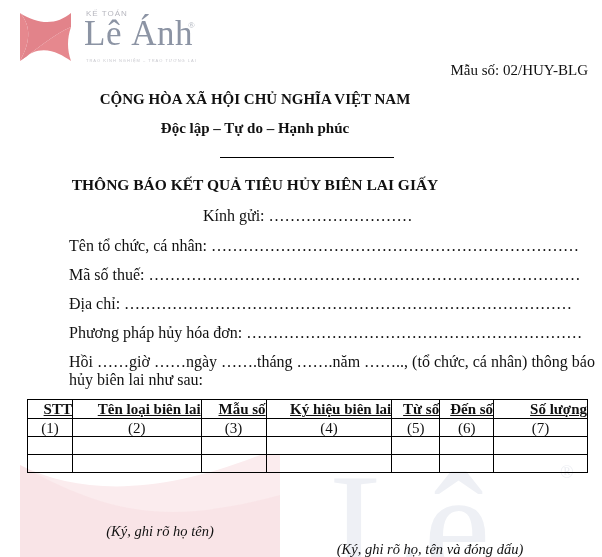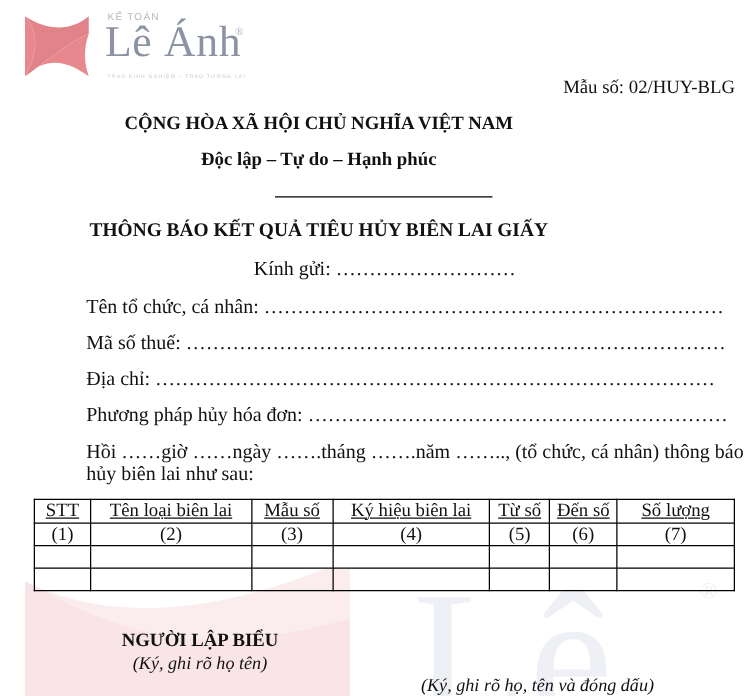--- a/index.html
+++ b/index.html
@@ -14,21 +14,21 @@
   .center { left:0; width:510px; text-align:center; }
   .nation { top:91px; font-weight:bold; font-size:15px; }
   .motto { top:120px; font-weight:bold; font-size:15px; }
   .rule { left:220px; top:157px; width:174px; border-top:1.2px solid #000; }
   .title { top:176px; font-weight:bold; font-size:15.5px; }
   .line { font-size:16px; white-space:nowrap; }
   .wm { left:330px; top:440px; font-size:150px; color:#eef0f5; letter-spacing:2px; z-index:0; }
   .wm-red { left:20px; top:455px; width:260px; height:102px; z-index:0; }
   table.t { position:absolute; left:27px; top:399px; width:561px; border-collapse:collapse; z-index:2; font-size:15px; }
   table.t td { border:1px solid #000; text-align:center; padding:0; height:17px; line-height:16px; }
-  table.t tr.h td { font-weight:normal; height:18px; text-decoration:underline; text-decoration-thickness:1px; }
+  table.t tr.h td { font-weight:bold; height:18px; text-decoration:underline; text-decoration-thickness:1px;text-align:right; }
   .sig { text-align:center; z-index:2; }
   .sig b { font-size:15px; }
   .it { font-style:italic; font-size:14.5px; }
 </style>
 </head>
 <body>
 
 <svg class="abs wm-red" viewBox="0 0 260 102">
   <path d="M0,10 C60,40 140,40 240,0 L260,0 L260,102 L0,102 Z" fill="#fbecee"></path>
   <path d="M0,10 C90,60 150,70 260,40 L260,102 L0,102 Z" fill="#f8dfe2" opacity="0.6"></path>
@@ -105,20 +105,20 @@
     <td></td>
     <td></td>
     <td></td>
     <td></td>
     <td></td>
   </tr>
 </tbody>
   </table>
 
 <div class="abs sig" style="left:60px;width:200px;top:504px;">
-  <b>NGƯỜI LẬP BIỂU</b><br>
+  <br>
   <span class="it">(Ký, ghi rõ họ tên)</span>
 </div>
 <div class="abs sig" style="left:300px;width:260px;top:504px;">
   <br>
   <br>
   <span class="it">(Ký, ghi rõ họ, tên và đóng dấu)</span>
 </div>
 
 </body></html>

